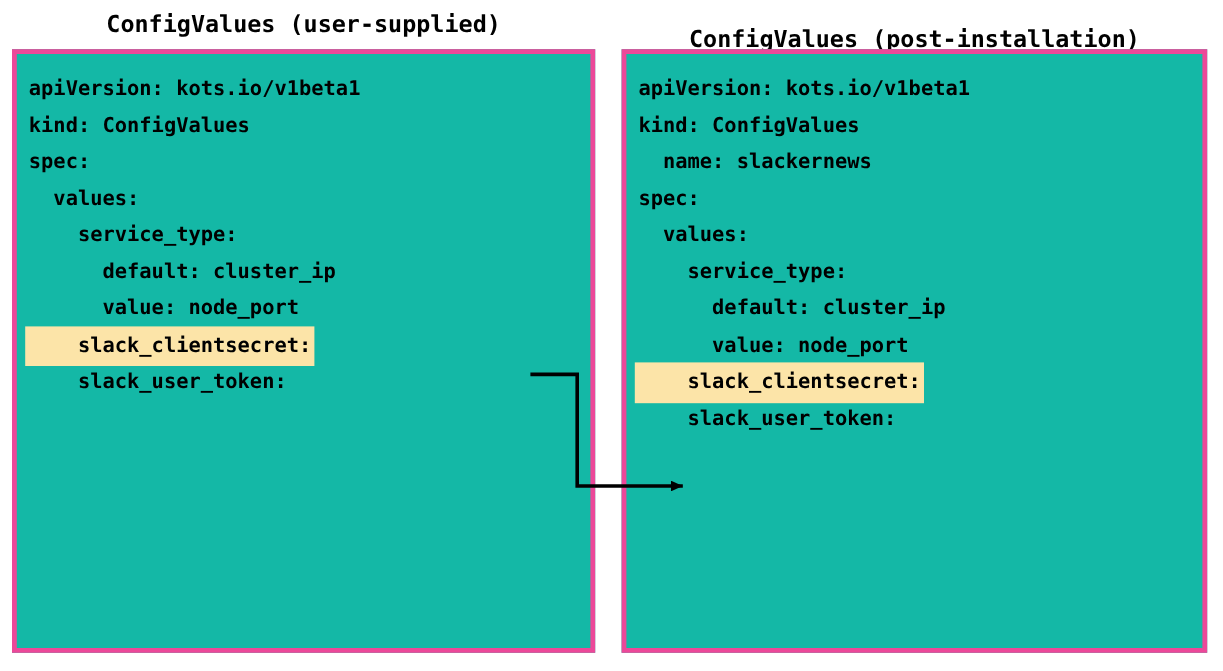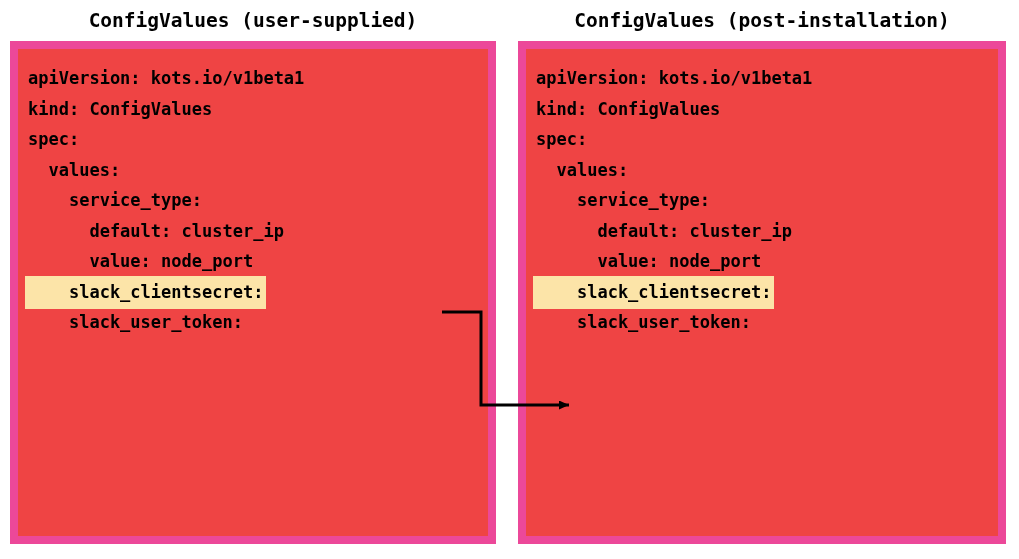--- a/index.html
+++ b/index.html
@@ -26,28 +26,28 @@
     font-family: "DejaVu Sans Mono", monospace;
     font-weight: bold;
     font-size: 19.5px;
     line-height: 24px;
     color: #000000;
     text-align: center;
     white-space: pre;
     letter-spacing: 0px;
   }
   #title-left  { left: 10px;  top: 9px; width: 486px; }
-  #title-right { left: 518px; top: 9px; width: 488px; }
+  #title-right { left: 518px; top: 21px; width: 488px; }
 
   
   .panel {
     position: absolute;
     box-sizing: border-box;
-    background: #ef4444;
-    border: 8px solid #ec4899;
+    background: #14b8a6;
+    border: 4px solid #ec4899;
     overflow: hidden;
   }
   #panel-left  { left: 10px;  top: 41px; width: 486px; height: 503px; }
   #panel-right { left: 518px; top: 41px; width: 488px; height: 503px; }
 
   .code-block {
     position: absolute;
     left: 0;
     top: 0;
     padding: 13px 0 0 0;
@@ -107,20 +107,21 @@
         <div class="code-line"><span class="txt">    slack_user_token:</span></div>
       </div>
   </div>
 
   <div class="panel-title" id="title-right">ConfigValues (post-installation)</div>
 
   <div class="panel" id="panel-right">
     <div class="code-block" id="code-right">
         <div class="code-line"><span class="txt">apiVersion: kots.io/v1beta1</span></div>
         <div class="code-line"><span class="txt">kind: ConfigValues</span></div>
+        <div class="code-line"><span class="txt">  name: slackernews</span></div>
         <div class="code-line"><span class="txt">spec:</span></div>
         <div class="code-line"><span class="txt">  values:</span></div>
         <div class="code-line"><span class="txt">    service_type:</span></div>
         <div class="code-line"><span class="txt">      default: cluster_ip</span></div>
         <div class="code-line"><span class="txt">      value: node_port</span></div>
         <div class="code-line hl"><span class="txt">    slack_clientsecret:</span></div>
         <div class="code-line"><span class="txt">    slack_user_token:</span></div>
       </div>
   </div>
 

